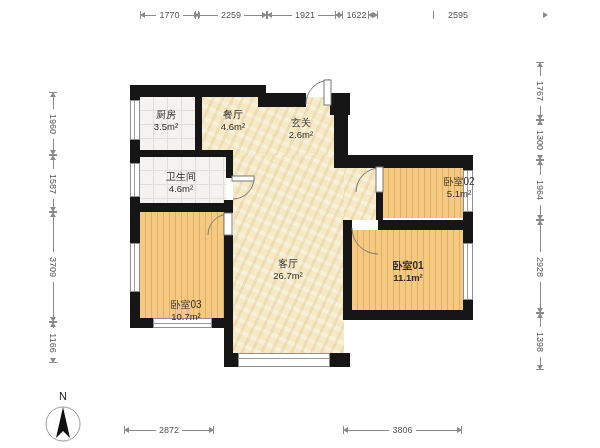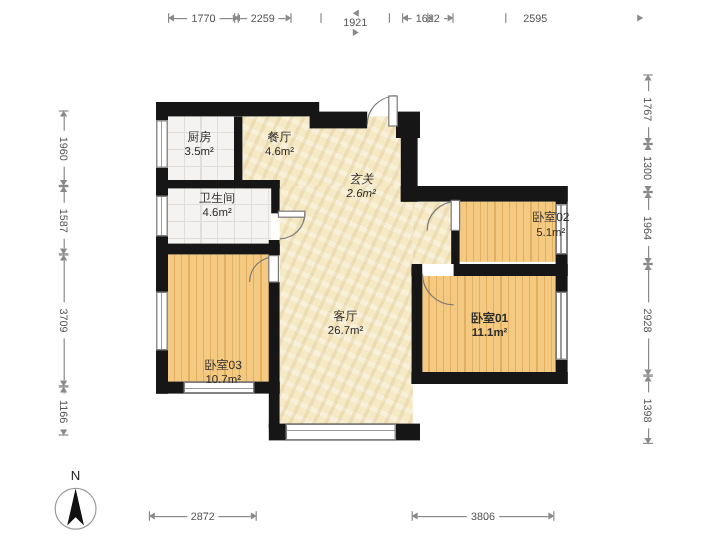--- a/index.html
+++ b/index.html
@@ -110,25 +110,25 @@
   </svg>
 
   <div class="room-label" style="left:166px;top:121px;">
     <div class="rname">厨房</div>
     <div class="rarea">3.5m²</div>
   </div>
   <div class="room-label" style="left:233px;top:121px;">
     <div class="rname">餐厅</div>
     <div class="rarea">4.6m²</div>
   </div>
-  <div class="room-label" style="left:301px;top:156px;font-style:italic;">
+  <div class="room-label" style="left:301px;top:129px;">
     <div class="rname">玄关</div>
     <div class="rarea">2.6m²</div>
   </div>
-  <div class="room-label" style="left:181px;top:172px;">
+  <div class="room-label" style="left:181px;top:183px;">
     <div class="rname">卫生间</div>
     <div class="rarea">4.6m²</div>
   </div>
   <div class="room-label" style="left:186px;top:263px;margin-top:48px;">
     <div class="rname">卧室03</div>
     <div class="rarea">10.7m²</div>
   </div>
   <div class="room-label" style="left:288px;top:270px;">
     <div class="rname">客厅</div>
     <div class="rarea">26.7m²</div>
@@ -144,48 +144,48 @@
 
   <div class="dim dim-h" style="left:140px;top:8px;width:59px;">
     <i class="tick tl"></i>
       <i class="arr al"></i>
       <i class="line"></i>
       <span class="dim-label">1770</span>
       <i class="line"></i>
       <i class="arr ar"></i>
       <i class="tick tr"></i>
   </div>
-  <div class="dim dim-h" style="left:195px;top:8px;width:48px;">
+  <div class="dim dim-h" style="left:195px;top:8px;width:72px;">
     <i class="tick tl"></i>
       <i class="arr al"></i>
       <i class="line"></i>
       <span class="dim-label">2259</span>
       <i class="line"></i>
       <i class="arr ar"></i>
       <i class="tick tr"></i>
   </div>
-  <div class="dim dim-h" style="left:267px;top:8px;width:58px;flex-direction:column;">
+  <div class="dim dim-h" style="left:267px;top:8px;width:76px;">
     <i class="tick tl"></i>
       <i class="arr al"></i>
       <i class="line"></i>
       <span class="dim-label">1921</span>
       <i class="line"></i>
       <i class="arr ar"></i>
       <i class="tick tr"></i>
   </div>
   <div class="dim dim-h" style="left:335px;top:8px;width:43px;">
     <i class="tick tl"></i>
       <i class="arr al"></i>
       <i class="line"></i>
       <span class="dim-label">1622</span>
       <i class="line"></i>
       <i class="arr ar"></i>
       <i class="tick tr"></i>
   </div>
-  <div class="dim dim-h" style="left:356px;top:8px;width:66px;gap:36px;">
+  <div class="dim dim-h" style="left:368px;top:8px;width:66px;gap:36px;">
     <i class="tick tl"></i>
       <i class="arr al"></i>
       <i class="line"></i>
       <span class="dim-label">2595</span>
       <i class="line"></i>
       <i class="arr ar"></i>
       <i class="tick tr"></i>
   </div>
 
   <div class="dim dim-v" style="left:46px;top:92px;height:63px;">

